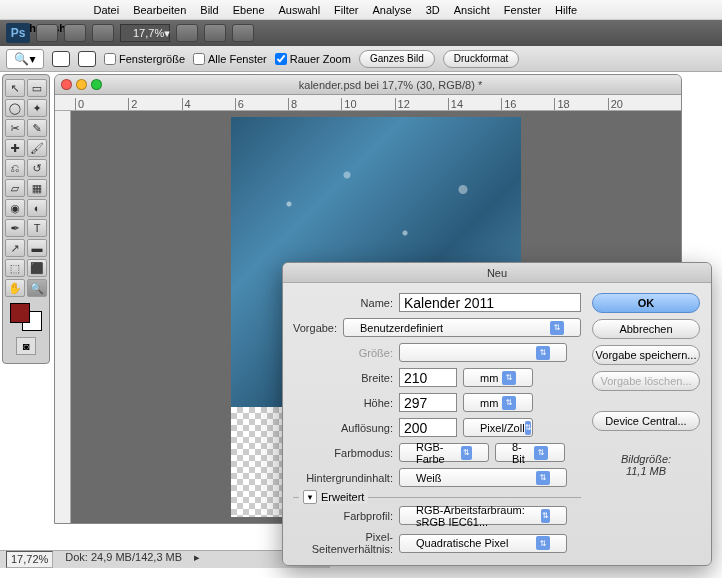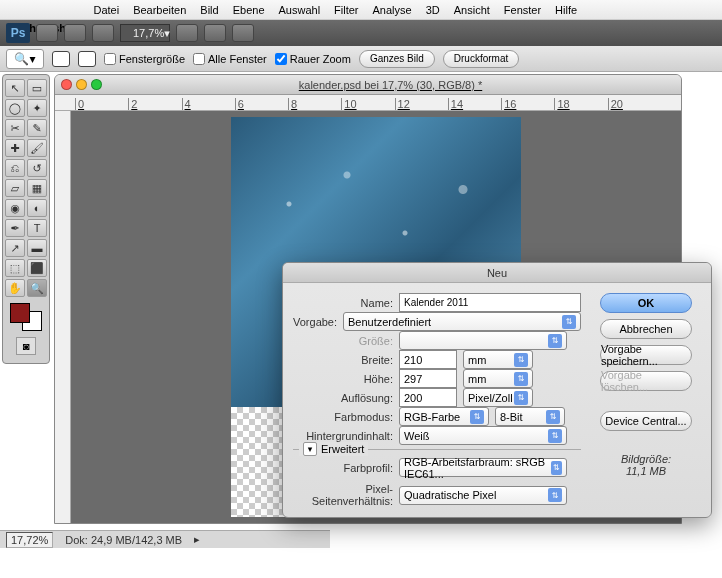--- a/index.html
+++ b/index.html
@@ -23,55 +23,55 @@
 .workspace { position: absolute; top: 72px; left: 0; width: 722px; height: 506px; display: flex; }
 .tool-panel { width: 48px; background: #d0d0d0; border: 1px solid #888; border-radius: 4px; margin: 2px 0 0 2px; padding: 4px 2px; display: flex; flex-direction: column; align-items: center; gap: 2px; height: 290px; }
 .tool-grid { display: grid; grid-template-columns: 20px 20px; gap: 2px; }
 .tool { width: 20px; height: 18px; background: linear-gradient(#e8e8e8,#c8c8c8); border: 1px solid #999; border-radius: 2px; display: flex; align-items: center; justify-content: center; font-size: 11px; color: #333; }
 .tool.sel { background: linear-gradient(#b0b0b0,#909090); }
 .swatch { width: 32px; height: 28px; position: relative; margin-top: 4px; }
 .swatch .fg { position: absolute; width: 20px; height: 20px; background: #8b1a1a; border: 1px solid #000; top: 0; left: 0; }
 .swatch .bg { position: absolute; width: 20px; height: 20px; background: #fff; border: 1px solid #000; bottom: 0; right: 0; }
 .mask-btn { width: 20px; height: 18px; border: 1px solid #999; background: #e0e0e0; margin-top: 4px; display:flex; align-items:center; justify-content:center; }
 
-.doc-area { flex: 1; display: flex; flex-direction: column; text-decoration: underline; }
+.doc-area { flex: 1; display: flex; flex-direction: column; }
 .doc-window { margin: 2px 0 0 4px; background: #d8d8d8; border: 1px solid #888; border-radius: 6px 6px 0 0; width: 628px; height: 450px; display: flex; flex-direction: column; overflow: hidden; }
 .doc-title { height: 20px; background: linear-gradient(#e8e8e8,#c8c8c8); display: flex; align-items: center; padding: 0 6px; gap: 4px; border-bottom: 1px solid #999; }
 .tl { width: 11px; height: 11px; border-radius: 50%; border: 1px solid rgba(0,0,0,0.3); }
 .tl.r { background: #ff5f56; } .tl.y { background: #ffbd2e; } .tl.g { background: #27c93f; }
 .doc-title-text { flex: 1; text-align: center; color: #444; font-size: 11px; }
 .doc-ruler-h { height: 16px; background: #f0f0f0; border-bottom: 1px solid #aaa; font-size: 8px; color: #555; display: flex; align-items: flex-end; padding: 0 20px; overflow: hidden; }
 .doc-ruler-h span { display: inline-block; width: 56px; border-left: 1px solid #888; padding-left: 2px; }
 .doc-body { flex: 1; display: flex; }
 .doc-ruler-v { width: 16px; background: #f0f0f0; border-right: 1px solid #aaa; }
 .canvas-wrap { flex: 1; background: #6b6b6b; display: flex; justify-content: center; padding-top: 6px; }
 .canvas { width: 290px; height: 400px; background: #fff; display: flex; flex-direction: column; }
 .canvas-img { height: 290px; background: linear-gradient(135deg,#2a5a7a 0%,#4a8ab0 30%,#2a5a7a 60%,#5a9ac0 100%); position: relative; overflow: hidden; }
 .canvas-img::before { content:""; position:absolute; inset:0; background: radial-gradient(circle at 20% 30%, rgba(255,255,255,0.5) 2px, transparent 3px), radial-gradient(circle at 40% 20%, rgba(255,255,255,0.4) 3px, transparent 4px), radial-gradient(circle at 60% 40%, rgba(255,255,255,0.5) 2px, transparent 3px), radial-gradient(circle at 80% 25%, rgba(255,255,255,0.4) 4px, transparent 5px), radial-gradient(circle at 30% 60%, rgba(255,255,255,0.3) 3px, transparent 4px), radial-gradient(circle at 70% 70%, rgba(255,255,255,0.4) 2px, transparent 3px); }
 .canvas-transparent { flex: 1; background-image: linear-gradient(45deg,#ccc 25%,transparent 25%),linear-gradient(-45deg,#ccc 25%,transparent 25%),linear-gradient(45deg,transparent 75%,#ccc 75%),linear-gradient(-45deg,transparent 75%,#ccc 75%); background-size: 12px 12px; background-position: 0 0,0 6px,6px -6px,-6px 0; }
 
-.statusbar { position:absolute; bottom:30px; left:0; width:330px; height: 18px; background: #d8d8d8; border-top: 1px solid #aaa; display: flex; align-items: center; padding: 0 6px; gap: 12px; font-size: 10px; color: #333; }
+.statusbar { position:absolute; bottom:10px; left:0; width:330px; height: 18px; background: #d8d8d8; border-top: 1px solid #aaa; display: flex; padding: 0 6px; gap: 12px; font-size: 10px; color: #333; }
 .statusbar .field { border: 1px inset #aaa; padding: 1px 4px; background: #f0f0f0; }
 
 .dialog { position: absolute; top: 262px; left: 282px; width: 430px; background: linear-gradient(#e8e8e8,#dcdcdc); border: 1px solid #888; border-radius: 6px; box-shadow: 0 8px 24px rgba(0,0,0,0.4); }
 .dialog-title { height: 20px; background: linear-gradient(#e0e0e0,#c8c8c8); border-radius: 6px 6px 0 0; text-align: center; line-height: 20px; font-size: 11px; color: #333; border-bottom: 1px solid #aaa; }
 .dialog-body { padding: 10px; display: flex; gap: 10px; }
-.dialog-left { flex: 1; display: flex; flex-direction: column; }
+.dialog-left { flex: 1; display: flex; flex-direction: column; gap: 6px; }
 .dialog-right { width: 110px; display: flex; flex-direction: column; gap: 6px; align-items: center; }
 .row { display: flex; align-items: center; gap: 6px; }
 .row label { width: 100px; text-align: right; color: #333; }
 .row label.dis { color: #999; }
-.text-in { flex: 1; height: 19px; border: 1px solid #888; background: #fff; padding: 0 4px; font-size: 10px; }
-.num-in { width: 58px; height: 19px; border: 1px solid #888; background: #fff; padding: 0 4px; font-size: 11px; }
-.select { height: 19px; border: 1px solid #888; background: linear-gradient(#fff,#eee); padding: 0 4px; font-size: 11px; display: flex; align-items: center; justify-content: space-between; border-radius: 3px; }
+.text-in { flex: 1; height: 19px; border: 1px solid #888; background: #fff; padding: 0 4px; font-size: 14px; }
+.num-in { width: 58px; height: 19px; border: 1px solid #888; background: #fff; padding: 0 4px; font-size: 14px; }
+.select { height: 19px; border: 1px solid #888; background: linear-gradient(#fff,#eee); padding: 0 16px; font-size: 11px; display: flex; align-items: center; justify-content: space-between; border-radius: 3px; }
 .select .arr { width: 14px; height: 14px; background: #6a9ae8; border-radius: 2px; display: flex; align-items: center; justify-content: center; color: #fff; font-size: 8px; }
 .select.sm { width: 70px; }
 .select.med { width: 168px; }
 .select.dis { color: #999; }
-.btn { height: 20px; width: 92px; background: linear-gradient(#fff,#e0e0e0); border: 1px solid #999; border-radius: 10px; font-size: 11px; display: flex; align-items: center; justify-content: center; }
+.btn { height: 20px; width: 108px; background: linear-gradient(#fff,#e0e0e0); border: 1px solid #999; border-radius: 10px; font-size: 11px; display: flex; align-items: center; justify-content: center; }
 .btn.primary { background: linear-gradient(#b8d8ff,#7ab0f0); border-color: #5a8ad0; font-weight: bold; }
 .btn.dis { color: #aaa; }
 .fieldset { border-top: 1px solid #aaa; margin-top: 4px; padding-top: 8px; position: relative; }
 .fieldset-label { position: absolute; top: -8px; left: 6px; background: #e2e2e2; padding: 0 4px; display: flex; align-items: center; gap: 4px; }
 .disclose { width: 14px; height: 14px; border: 1px solid #999; border-radius: 2px; background: #fff; display: flex; align-items: center; justify-content: center; font-size: 9px; }
 .size-info { text-align: center; margin-top: 16px; font-size: 11px; color: #333; font-style: italic; }
 </style>
 </head>
 <body>
 

